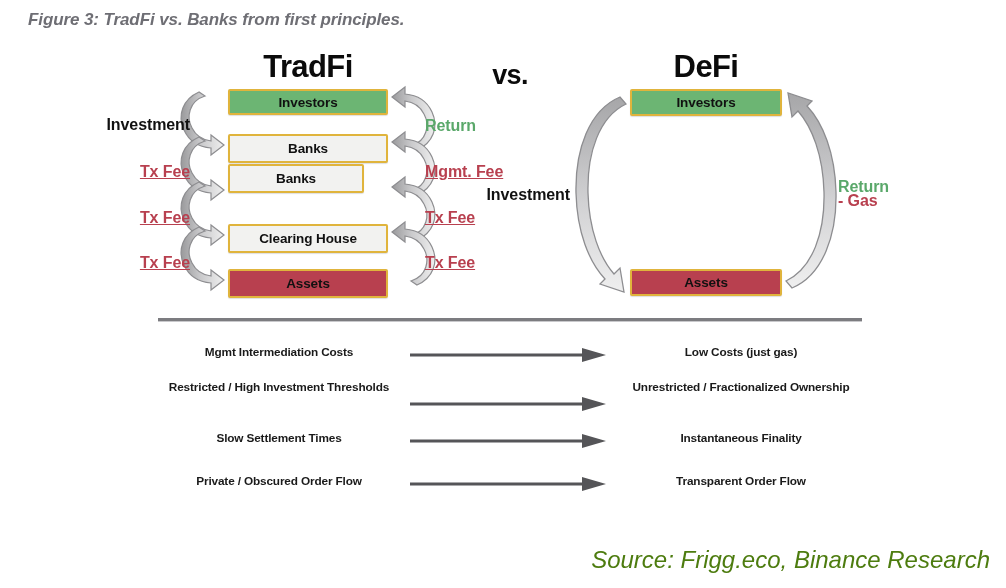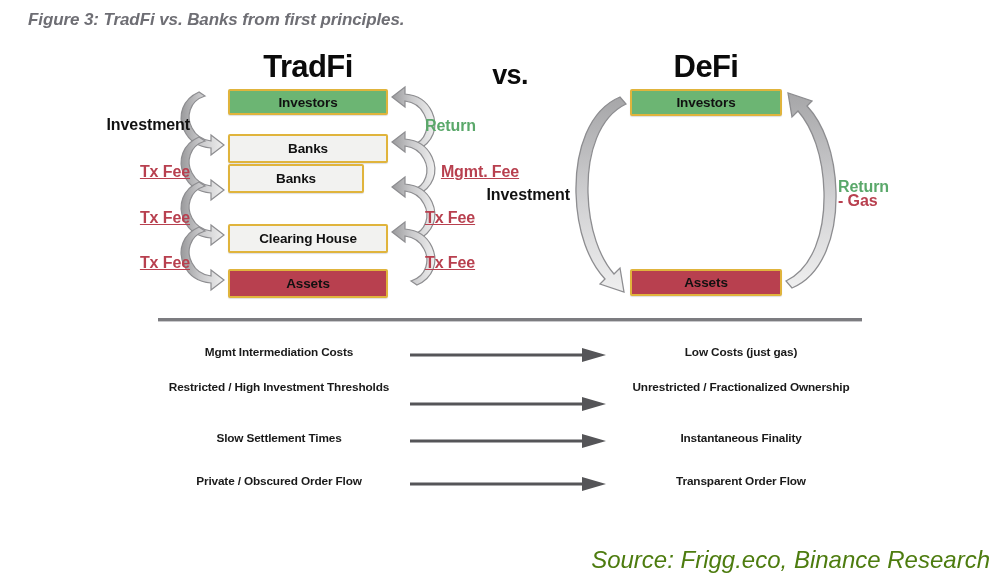--- a/index.html
+++ b/index.html
@@ -78,21 +78,21 @@
   .edge-label.red   { color: #b8404f; text-decoration: underline; }
   .edge-label.green { color: #5aa86a; }
   .lbl-left  { text-align: right; }
   .lbl-right { text-align: left; }
 
   #lbl-investment     { left: 60px; top:118px; width:130px; }
   #lbl-txfee-1        { left: 60px; top:165px; width:130px; }
   #lbl-txfee-2        { left: 60px; top:211px; width:130px; }
   #lbl-txfee-3        { left: 60px; top:256px; width:130px; }
   #lbl-return         { left:425px; top:119px; width:110px; }
-  #lbl-mgmt-fee       { left:425px; top:165px; width:110px;text-align:center; }
+  #lbl-mgmt-fee       { left:425px; top:165px; width:110px; }
   #lbl-txfee-r1       { left:425px; top:211px; width:110px; }
   #lbl-txfee-r2       { left:425px; top:256px; width:110px; }
   #lbl-df-investment  { left:460px; top:188px; width:110px; text-align:right; }
   #lbl-df-return      { left:838px; top:180px; width:90px; }
 
   
   .arrow-layer {
     position: absolute;
     left: 0; top: 0;
     width: 1006px; height: 588px;

